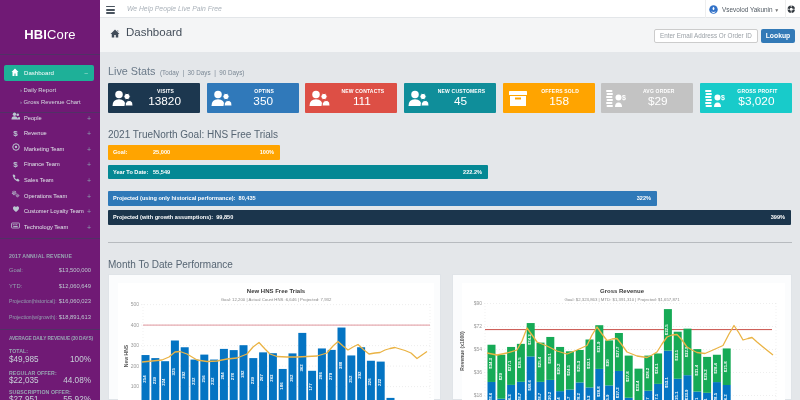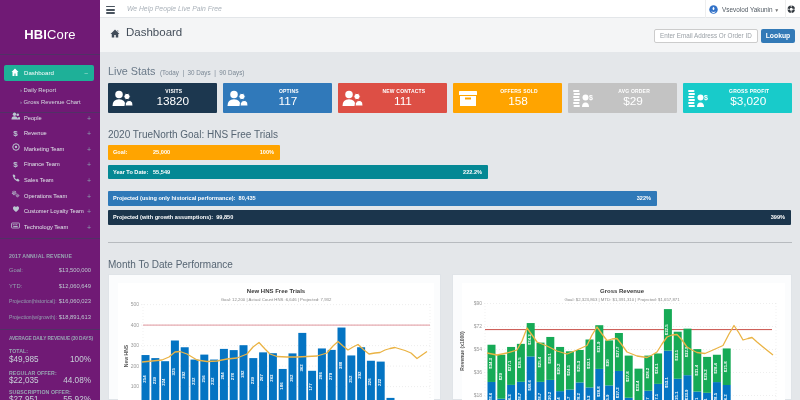--- a/index.html
+++ b/index.html
@@ -187,35 +187,49 @@
             <g fill="#fff">
               <circle cx="14" cy="9" r="7.5"></circle>
               <path d="M1 32 q0-13.5 13-13.5 q13 0 13 13.5 Z"></path>
             </g>
             <g fill="#fff" stroke="#3079ba" stroke-width="2">
               <circle cx="30" cy="13" r="6.3"></circle>
               <path d="M26 32 q0.5-12 10-11 q6 1 6 11 Z"></path>
             </g>
           </svg>
           <div class="lb">OPTINS</div>
-          <div class="nm">117</div>
+          <div class="nm">350</div>
         </div>
         <div class="card" style="background:#dd4f45">
           <svg style="position:absolute;left:4px;top:7px" width="22" height="17" viewBox="0 0 44 34">
             <g fill="#fff">
               <circle cx="14" cy="9" r="7.5"></circle>
               <path d="M1 32 q0-13.5 13-13.5 q13 0 13 13.5 Z"></path>
             </g>
             <g fill="#fff" stroke="#dd4f45" stroke-width="2">
               <circle cx="30" cy="13" r="6.3"></circle>
               <path d="M26 32 q0.5-12 10-11 q6 1 6 11 Z"></path>
             </g>
           </svg>
           <div class="lb">NEW CONTACTS</div>
           <div class="nm">111</div>
+        </div>
+        <div class="card" style="background:#0f8e9a">
+          <svg style="position:absolute;left:4px;top:7px" width="22" height="17" viewBox="0 0 44 34">
+            <g fill="#fff">
+              <circle cx="14" cy="9" r="7.5"></circle>
+              <path d="M1 32 q0-13.5 13-13.5 q13 0 13 13.5 Z"></path>
+            </g>
+            <g fill="#fff" stroke="#0f8e9a" stroke-width="2">
+              <circle cx="30" cy="13" r="6.3"></circle>
+              <path d="M26 32 q0.5-12 10-11 q6 1 6 11 Z"></path>
+            </g>
+          </svg>
+          <div class="lb">NEW CUSTOMERS</div>
+          <div class="nm">45</div>
         </div>
         <div class="card" style="background:#ffa400">
           <svg style="position:absolute;left:5px;top:7px" width="20" height="17" viewBox="0 0 40 34">
             <g fill="#fff">
               <rect x="2" y="2" width="36" height="8" rx="1"></rect>
               <path d="M4 12 h32 v20 h-32 Z M14 15 h12 v4 h-12 Z" fill-rule="evenodd"></path>
             </g>
           </svg>
           <div class="lb">OFFERS SOLD</div>
           <div class="nm">158</div>
@@ -248,21 +262,21 @@
               <rect x="3" y="32" width="13" height="4" rx="2"></rect>
 <circle cx="27" cy="17" r="6"></circle>
               <path d="M20 36 q0-9 7-9 q7 0 7 9 Z"></path>
             </g>
 <text x="34" y="22" font-family="Liberation Sans" font-size="14" font-weight="bold" fill="#fff">$</text>
           </svg>
           <div class="lb">GROSS PROFIT</div>
           <div class="nm">$3,020</div>
         </div>
       </div>
-      <div class="shead" style="left:8px;top:77px">2020 TrueNorth Goal: HNS Free Trials</div>
+      <div class="shead" style="left:8px;top:77px">2021 TrueNorth Goal: HNS Free Trials</div>
       <div class="pbar" style="left:8px;top:93px;width:172px;background:#ffa400">
         <span class="l1">Goal:</span>
         <span class="l2" style="left:45px">25,000</span>
         <span class="pc">100%</span>
       </div>
       <div class="pbar" style="left:8px;top:112.5px;width:380px;background:#048894">
         <span class="l1">Year To Date:</span>
         <span class="l2" style="left:45px">55,549</span>
         <span class="pc">222.2%</span>
       </div>

